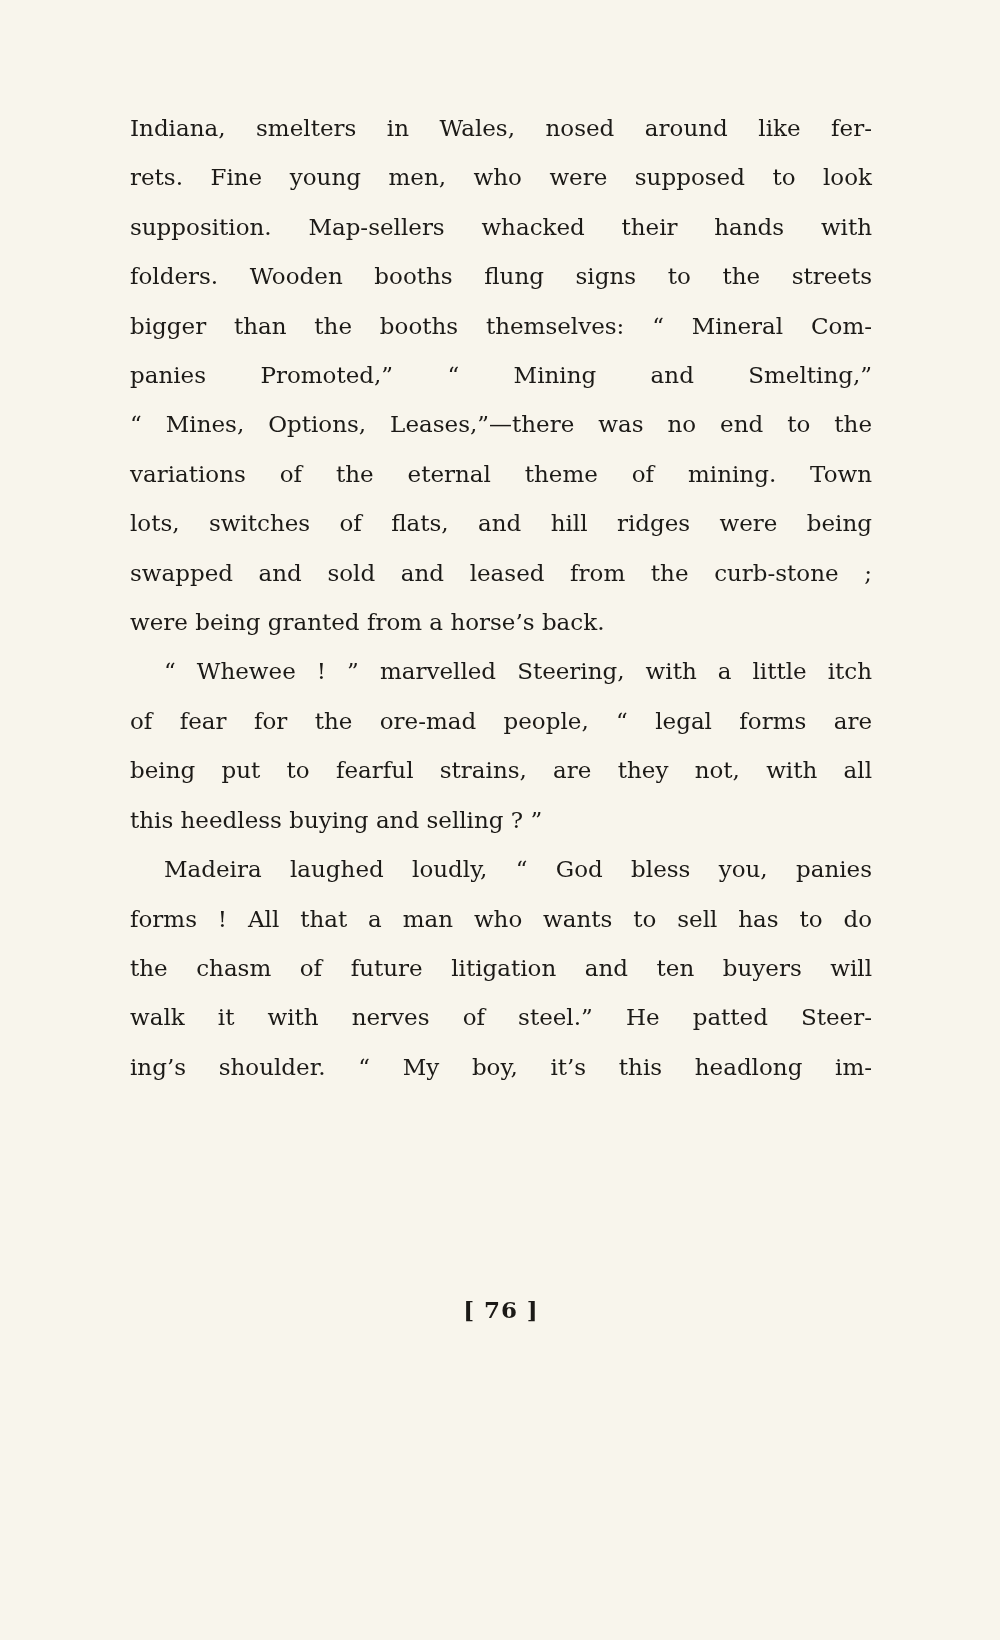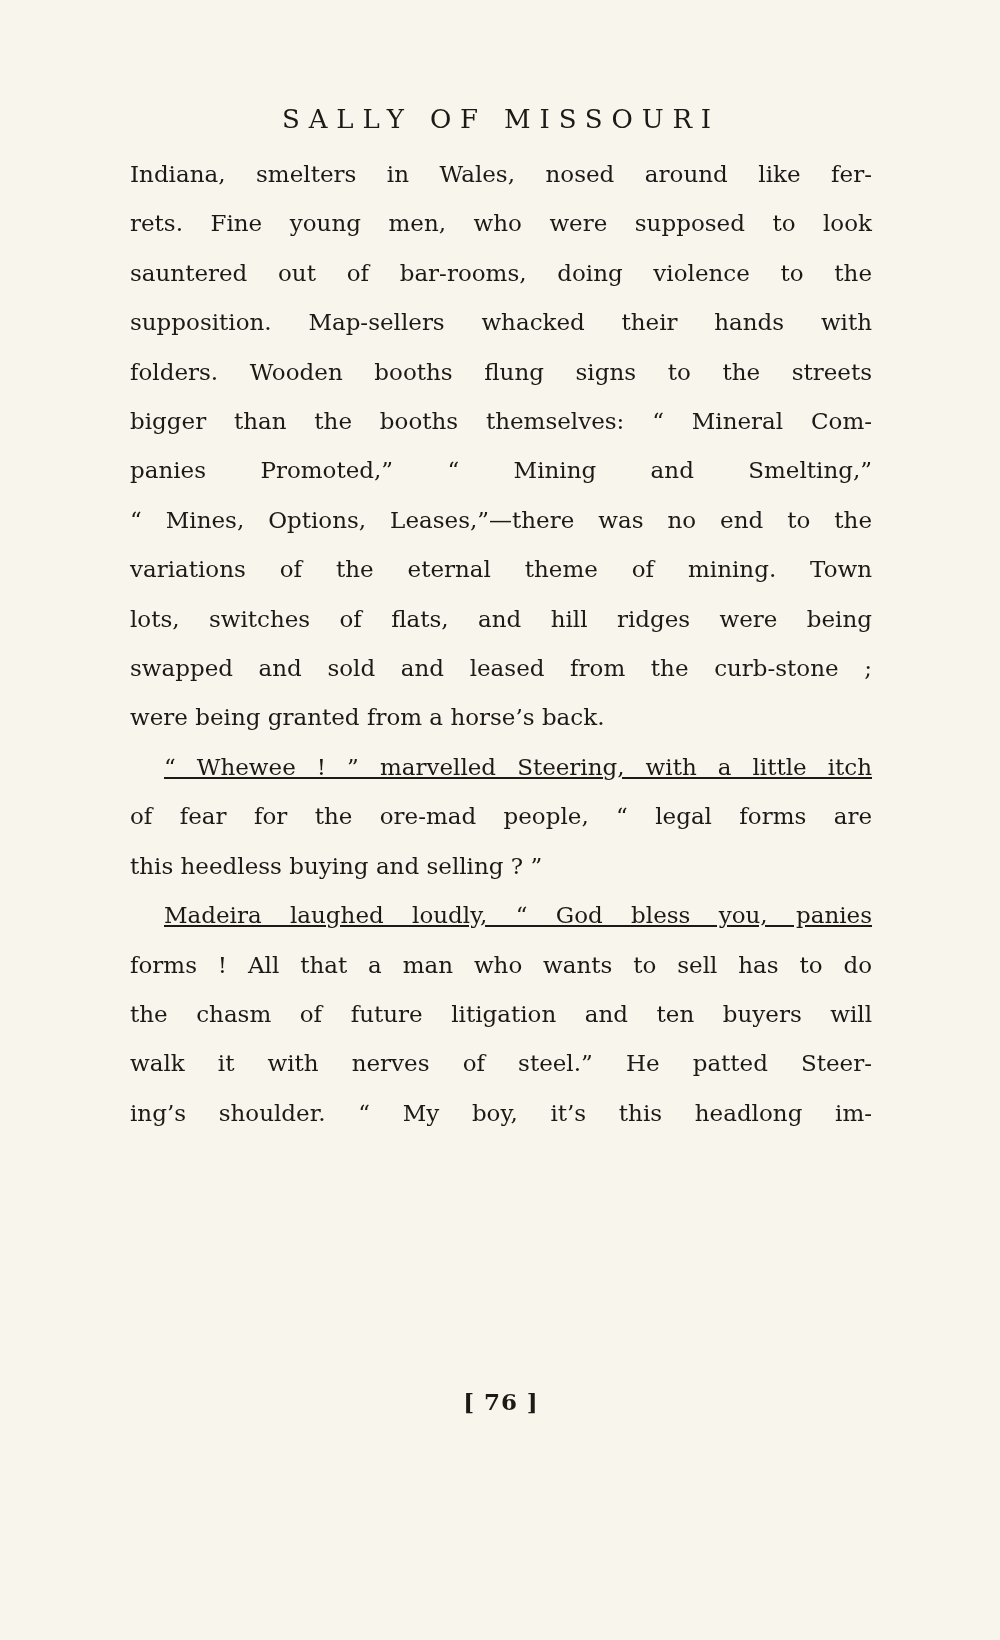--- a/index.html
+++ b/index.html
@@ -48,58 +48,56 @@
     text-align-last: justify;
     white-space: normal;
   }
 
   .line.endpara {
     text-align-last: left;
   }
 
   .line.indent {
     text-indent: 34px;
-    text-decoration: underline;
   }
 
   .page-number {
     position: absolute;
     left: 130px;
     width: 742px;
-    top: 1388px;
+    top: 1296px;
     text-align: center;
     font-size: 23px;
     font-weight: bold;
     letter-spacing: 0.04em;
   }
 </style>
 </head>
 <body>
 
 <div class="page">
 
   <div class="text-block">
 
-    <div class="running-head">SALLY OF MISSOURI</div>
 
     <div class="body-text">
       <div class="line">Indiana, smelters in Wales, nosed around like fer-</div>
       <div class="line">rets.  Fine young men, who were supposed to look</div>
-      <div class="line">sauntered out of bar-rooms, doing violence to the</div>
       <div class="line">supposition.  Map-sellers whacked their hands with</div>
       <div class="line">folders.  Wooden booths flung signs to the streets</div>
       <div class="line">bigger than the booths themselves: “ Mineral Com-</div>
       <div class="line">panies Promoted,” “ Mining and Smelting,”</div>
       <div class="line">“ Mines, Options, Leases,”—there was no end to the</div>
       <div class="line">variations of the eternal theme of mining.  Town</div>
       <div class="line">lots, switches of flats, and hill ridges were being</div>
       <div class="line">swapped and sold and leased from the curb-stone ;</div>
       <div class="line endpara">were being granted from a horse’s back.</div>
       <div class="line indent">“ Whewee ! ” marvelled Steering, with a little itch</div>
       <div class="line">of fear for the ore-mad people, “ legal forms are</div>
+      <div class="line">being put to fearful strains, are they not, with all</div>
       <div class="line endpara">this heedless buying and selling ? ”</div>
       <div class="line indent">Madeira laughed loudly, “ God bless you, panies</div>
       <div class="line">forms !   All that a man who wants to sell has to do</div>
       <div class="line">the chasm of future litigation and ten buyers will</div>
       <div class="line">walk it with nerves of steel.”  He patted Steer-</div>
       <div class="line">ing’s shoulder.  “ My boy, it’s this headlong im-</div>
     </div>
 
   </div>
 

